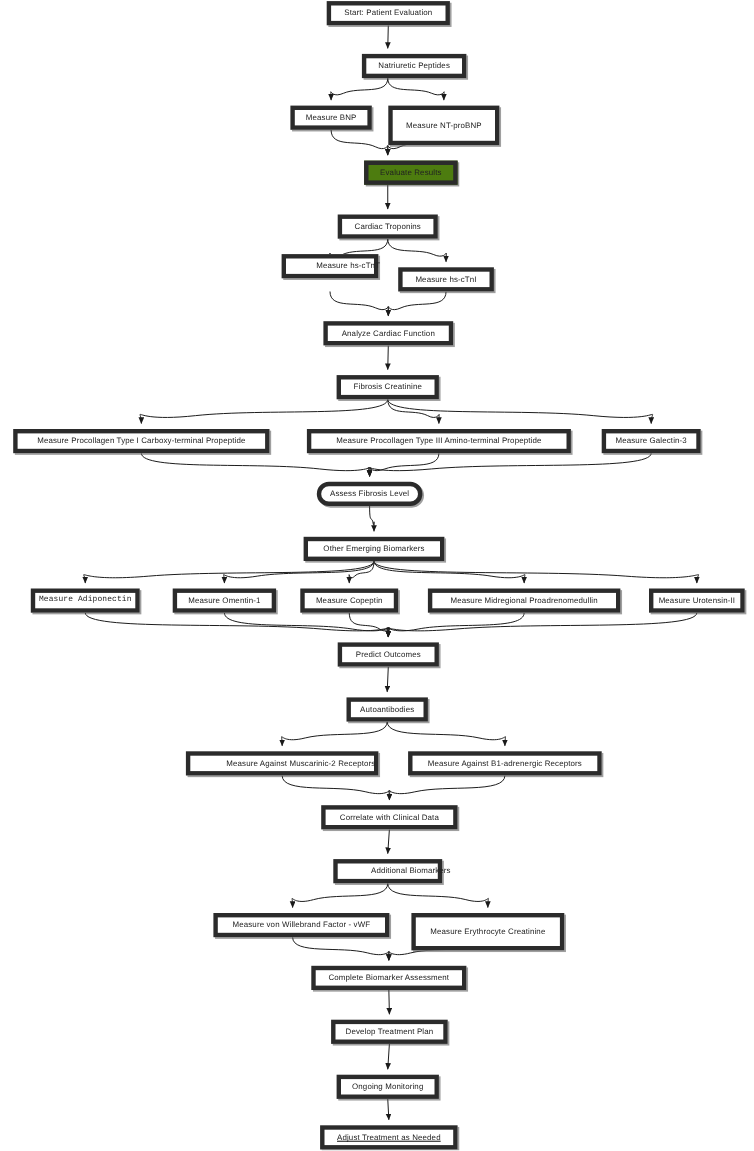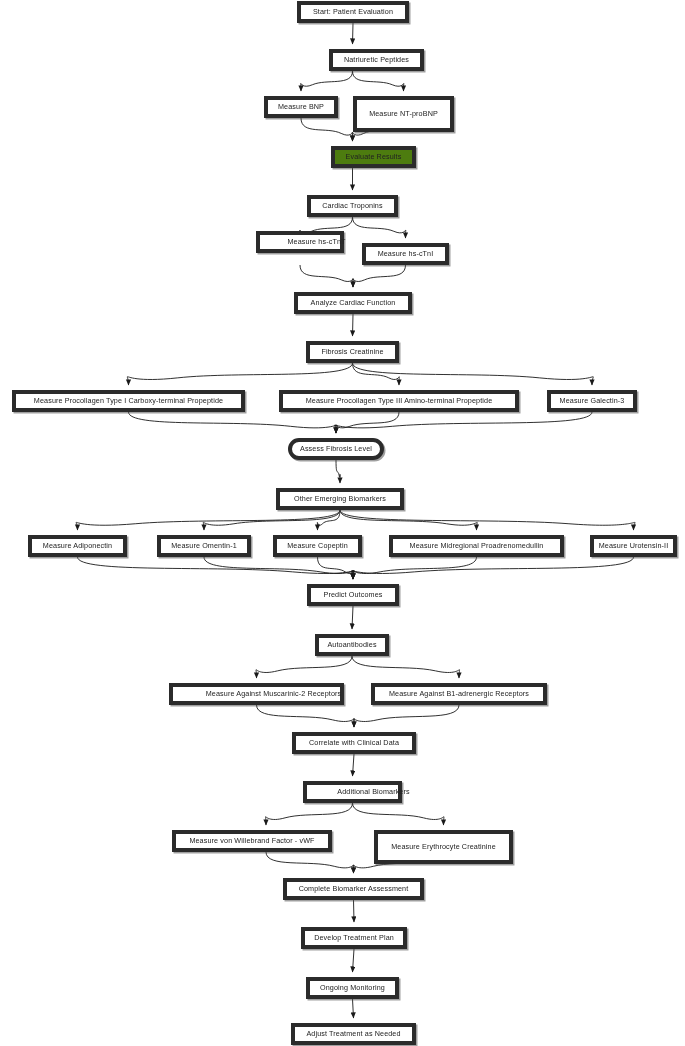--- a/index.html
+++ b/index.html
@@ -137,21 +137,21 @@
       </div>
       <div class="node" style="left: 547px; top: 390px; width: 90px; height: 22px; border-color: rgb(43, 43, 43); background: rgb(255, 255, 255);">
         <span>Measure Galectin-3</span>
       </div>
       <div class="node" style="left: 288px; top: 438px; width: 96px; height: 22px; border-color: rgb(43, 43, 43); background: rgb(255, 255, 255); border-radius: 11px;">
         <span>Assess Fibrosis Level</span>
       </div>
       <div class="node" style="left: 276px; top: 488px; width: 128px; height: 22px; border-color: rgb(43, 43, 43); background: rgb(255, 255, 255);">
         <span>Other Emerging Biomarkers</span>
       </div>
-      <div class="node" style="left: 28px; top: 535px; width: 99px; height: 22px; border-color: rgb(43, 43, 43); background: rgb(255, 255, 255);">
+      <div class="node" style="left: 28px; top: 535px; width: 99px; height: 22px; border-color: rgb(43, 43, 43); background: rgb(255, 255, 255); font-family: Liberation Mono, monospace;">
         <span>Measure Adiponectin</span>
       </div>
       <div class="node" style="left: 157px; top: 535px; width: 94px; height: 22px; border-color: rgb(43, 43, 43); background: rgb(255, 255, 255);">
         <span>Measure Omentin-1</span>
       </div>
       <div class="node" style="left: 273px; top: 535px; width: 89px; height: 22px; border-color: rgb(43, 43, 43); background: rgb(255, 255, 255);">
         <span>Measure Copeptin</span>
       </div>
       <div class="node" style="left: 389px; top: 535px; width: 175px; height: 22px; border-color: rgb(43, 43, 43); background: rgb(255, 255, 255);">
         <span>Measure Midregional Proadrenomedullin</span>
@@ -170,32 +170,32 @@
       </div>
       <div class="node" style="left: 371px; top: 683px; width: 176px; height: 22px; border-color: rgb(43, 43, 43); background: rgb(255, 255, 255);">
         <span>Measure Against B1-adrenergic Receptors</span>
       </div>
       <div class="node" style="left: 292px; top: 732px; width: 124px; height: 22px; border-color: rgb(43, 43, 43); background: rgb(255, 255, 255);">
         <span>Correlate with Clinical Data</span>
       </div>
       <div class="node" style="left: 303px; top: 781px; width: 99px; height: 22px; border-color: rgb(43, 43, 43); background: rgb(255, 255, 255); padding-left: 48px;">
         <span>Additional Biomarkers</span>
       </div>
-      <div class="node" style="left: 172px; top: 830px; width: 160px; height: 22px; border-color: rgb(43, 43, 43); background: rgb(255, 255, 255);">
+      <div class="node" style="left: 194px; top: 830px; width: 160px; height: 22px; border-color: rgb(43, 43, 43); background: rgb(255, 255, 255);">
         <span>Measure von Willebrand Factor - vWF</span>
       </div>
       <div class="node" style="left: 374px; top: 830px; width: 139px; height: 34px; border-color: rgb(43, 43, 43); background: rgb(255, 255, 255);">
         <span>Measure Erythrocyte Creatinine</span>
       </div>
       <div class="node" style="left: 283px; top: 878px; width: 141px; height: 22px; border-color: rgb(43, 43, 43); background: rgb(255, 255, 255);">
         <span>Complete Biomarker Assessment</span>
       </div>
       <div class="node" style="left: 301px; top: 927px; width: 106px; height: 22px; border-color: rgb(43, 43, 43); background: rgb(255, 255, 255);">
         <span>Develop Treatment Plan</span>
       </div>
       <div class="node" style="left: 306px; top: 977px; width: 93px; height: 22px; border-color: rgb(43, 43, 43); background: rgb(255, 255, 255);">
         <span>Ongoing Monitoring</span>
       </div>
-      <div class="node" style="left: 291px; top: 1023px; width: 125px; height: 22px; border-color: rgb(43, 43, 43); background: rgb(255, 255, 255);">
+      <div class="node" style="left: 291px; top: 1023px; width: 125px; height: 22px; border-color: rgb(43, 43, 43); background: rgb(255, 255, 255); text-decoration: underline;">
         <span>Adjust Treatment as Needed</span>
       </div>
     </div>
 </div>
 
 </body></html>

